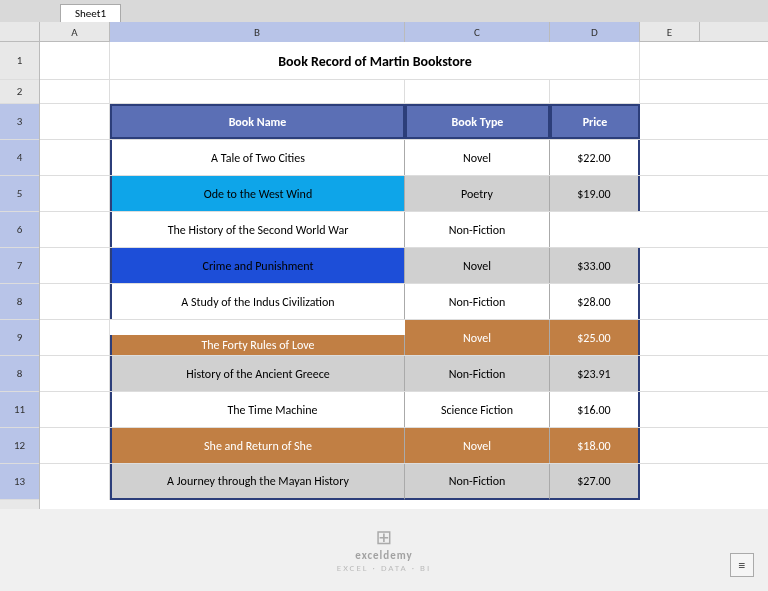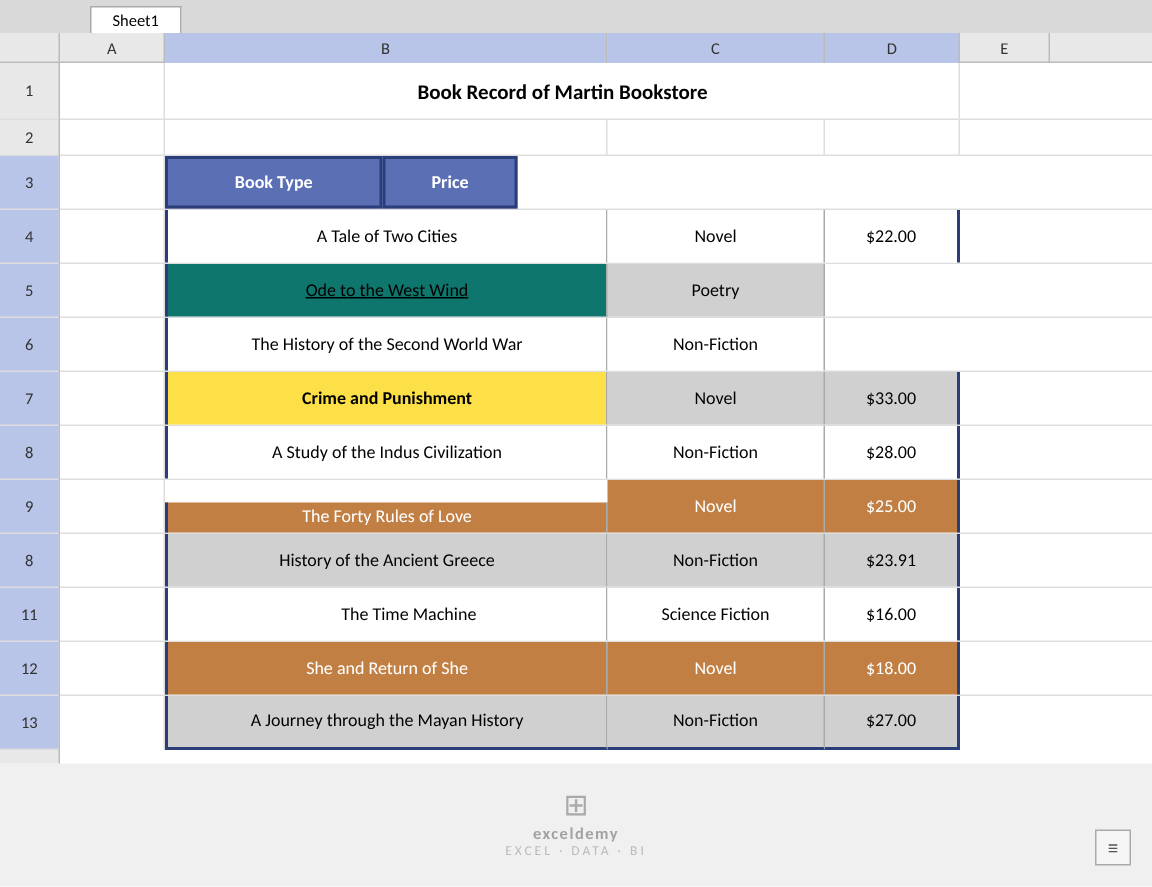--- a/index.html
+++ b/index.html
@@ -237,48 +237,50 @@
       <div class="grid-row rh-empty">
         <div class="cell col-a"></div>
         <div class="cell col-b"></div>
         <div class="cell col-c"></div>
         <div class="cell col-d"></div>
         <div class="cell col-e"></div>
       </div>
 
       <div class="grid-row rh-header">
         <div class="cell col-a"></div>
+        <div class="cell col-b header-cell" style="border-left: 2px solid rgb(44, 62, 122);">Book Name</div>
         <div class="cell col-c header-cell">Book Type</div>
         <div class="cell col-d header-cell" style="border-right: 2px solid rgb(44, 62, 122);">Price</div>
         <div class="cell col-e"></div>
       </div>
 
       <div id="data-rows">
           <div class="grid-row rh-data">
             <div class="cell col-a"></div>
             <div class="cell col-b" style="background: rgb(255, 255, 255); color: rgb(0, 0, 0); border-left: 2px solid rgb(44, 62, 122); border-right: 1px solid rgb(170, 170, 170);">A Tale of Two Cities</div>
             <div class="cell col-c" style="background: rgb(255, 255, 255); color: rgb(0, 0, 0); border-right: 1px solid rgb(170, 170, 170);">Novel</div>
             <div class="cell col-d" style="background: rgb(255, 255, 255); color: rgb(0, 0, 0); border-right: 2px solid rgb(44, 62, 122);">$22.00</div>
             <div class="cell col-e"></div>
           </div>
           <div class="grid-row rh-data">
             <div class="cell col-a"></div>
-            <div class="cell col-b" style="background: #0f766e; color: rgb(0, 0, 0); border-left: 2px solid rgb(44, 62, 122); border-right: 1px solid rgb(170, 170, 170); text-decoration: underline;">Ode to the West Wind</div>
+            <div class="cell col-b" style="background: #0ea5e9; color: rgb(0, 0, 0); border-left: 2px solid rgb(44, 62, 122); border-right: 1px solid rgb(170, 170, 170);">Ode to the West Wind</div>
             <div class="cell col-c" style="background: rgb(208, 208, 208); color: rgb(0, 0, 0); border-right: 1px solid rgb(170, 170, 170);">Poetry</div>
+            <div class="cell col-d" style="background: rgb(208, 208, 208); color: rgb(0, 0, 0); border-right: 2px solid rgb(44, 62, 122);">$19.00</div>
             <div class="cell col-e"></div>
           </div>
           <div class="grid-row rh-data">
             <div class="cell col-a"></div>
             <div class="cell col-b" style="background: rgb(255, 255, 255); color: rgb(0, 0, 0); border-left: 2px solid rgb(44, 62, 122); border-right: 1px solid rgb(170, 170, 170);">The History of the Second World War</div>
             <div class="cell col-c" style="background: rgb(255, 255, 255); color: rgb(0, 0, 0); border-right: 1px solid rgb(170, 170, 170);">Non-Fiction</div>
             <div class="cell col-e"></div>
           </div>
           <div class="grid-row rh-data">
             <div class="cell col-a"></div>
-            <div class="cell col-b" style="background: #fde047; color: rgb(0, 0, 0); border-left: 2px solid rgb(44, 62, 122); border-right: 1px solid rgb(170, 170, 170); font-weight: bold;">Crime and Punishment</div>
+            <div class="cell col-b" style="background: #1d4ed8; color: rgb(0, 0, 0); border-left: 2px solid rgb(44, 62, 122); border-right: 1px solid rgb(170, 170, 170);">Crime and Punishment</div>
             <div class="cell col-c" style="background: rgb(208, 208, 208); color: rgb(0, 0, 0); border-right: 1px solid rgb(170, 170, 170);">Novel</div>
             <div class="cell col-d" style="background: rgb(208, 208, 208); color: rgb(0, 0, 0); border-right: 2px solid rgb(44, 62, 122);">$33.00</div>
             <div class="cell col-e"></div>
           </div>
           <div class="grid-row rh-data">
             <div class="cell col-a"></div>
             <div class="cell col-b" style="background: rgb(255, 255, 255); color: rgb(0, 0, 0); border-left: 2px solid rgb(44, 62, 122); border-right: 1px solid rgb(170, 170, 170);">A Study of the Indus Civilization</div>
             <div class="cell col-c" style="background: rgb(255, 255, 255); color: rgb(0, 0, 0); border-right: 1px solid rgb(170, 170, 170);">Non-Fiction</div>
             <div class="cell col-d" style="background: rgb(255, 255, 255); color: rgb(0, 0, 0); border-right: 2px solid rgb(44, 62, 122);">$28.00</div>
             <div class="cell col-e"></div>

